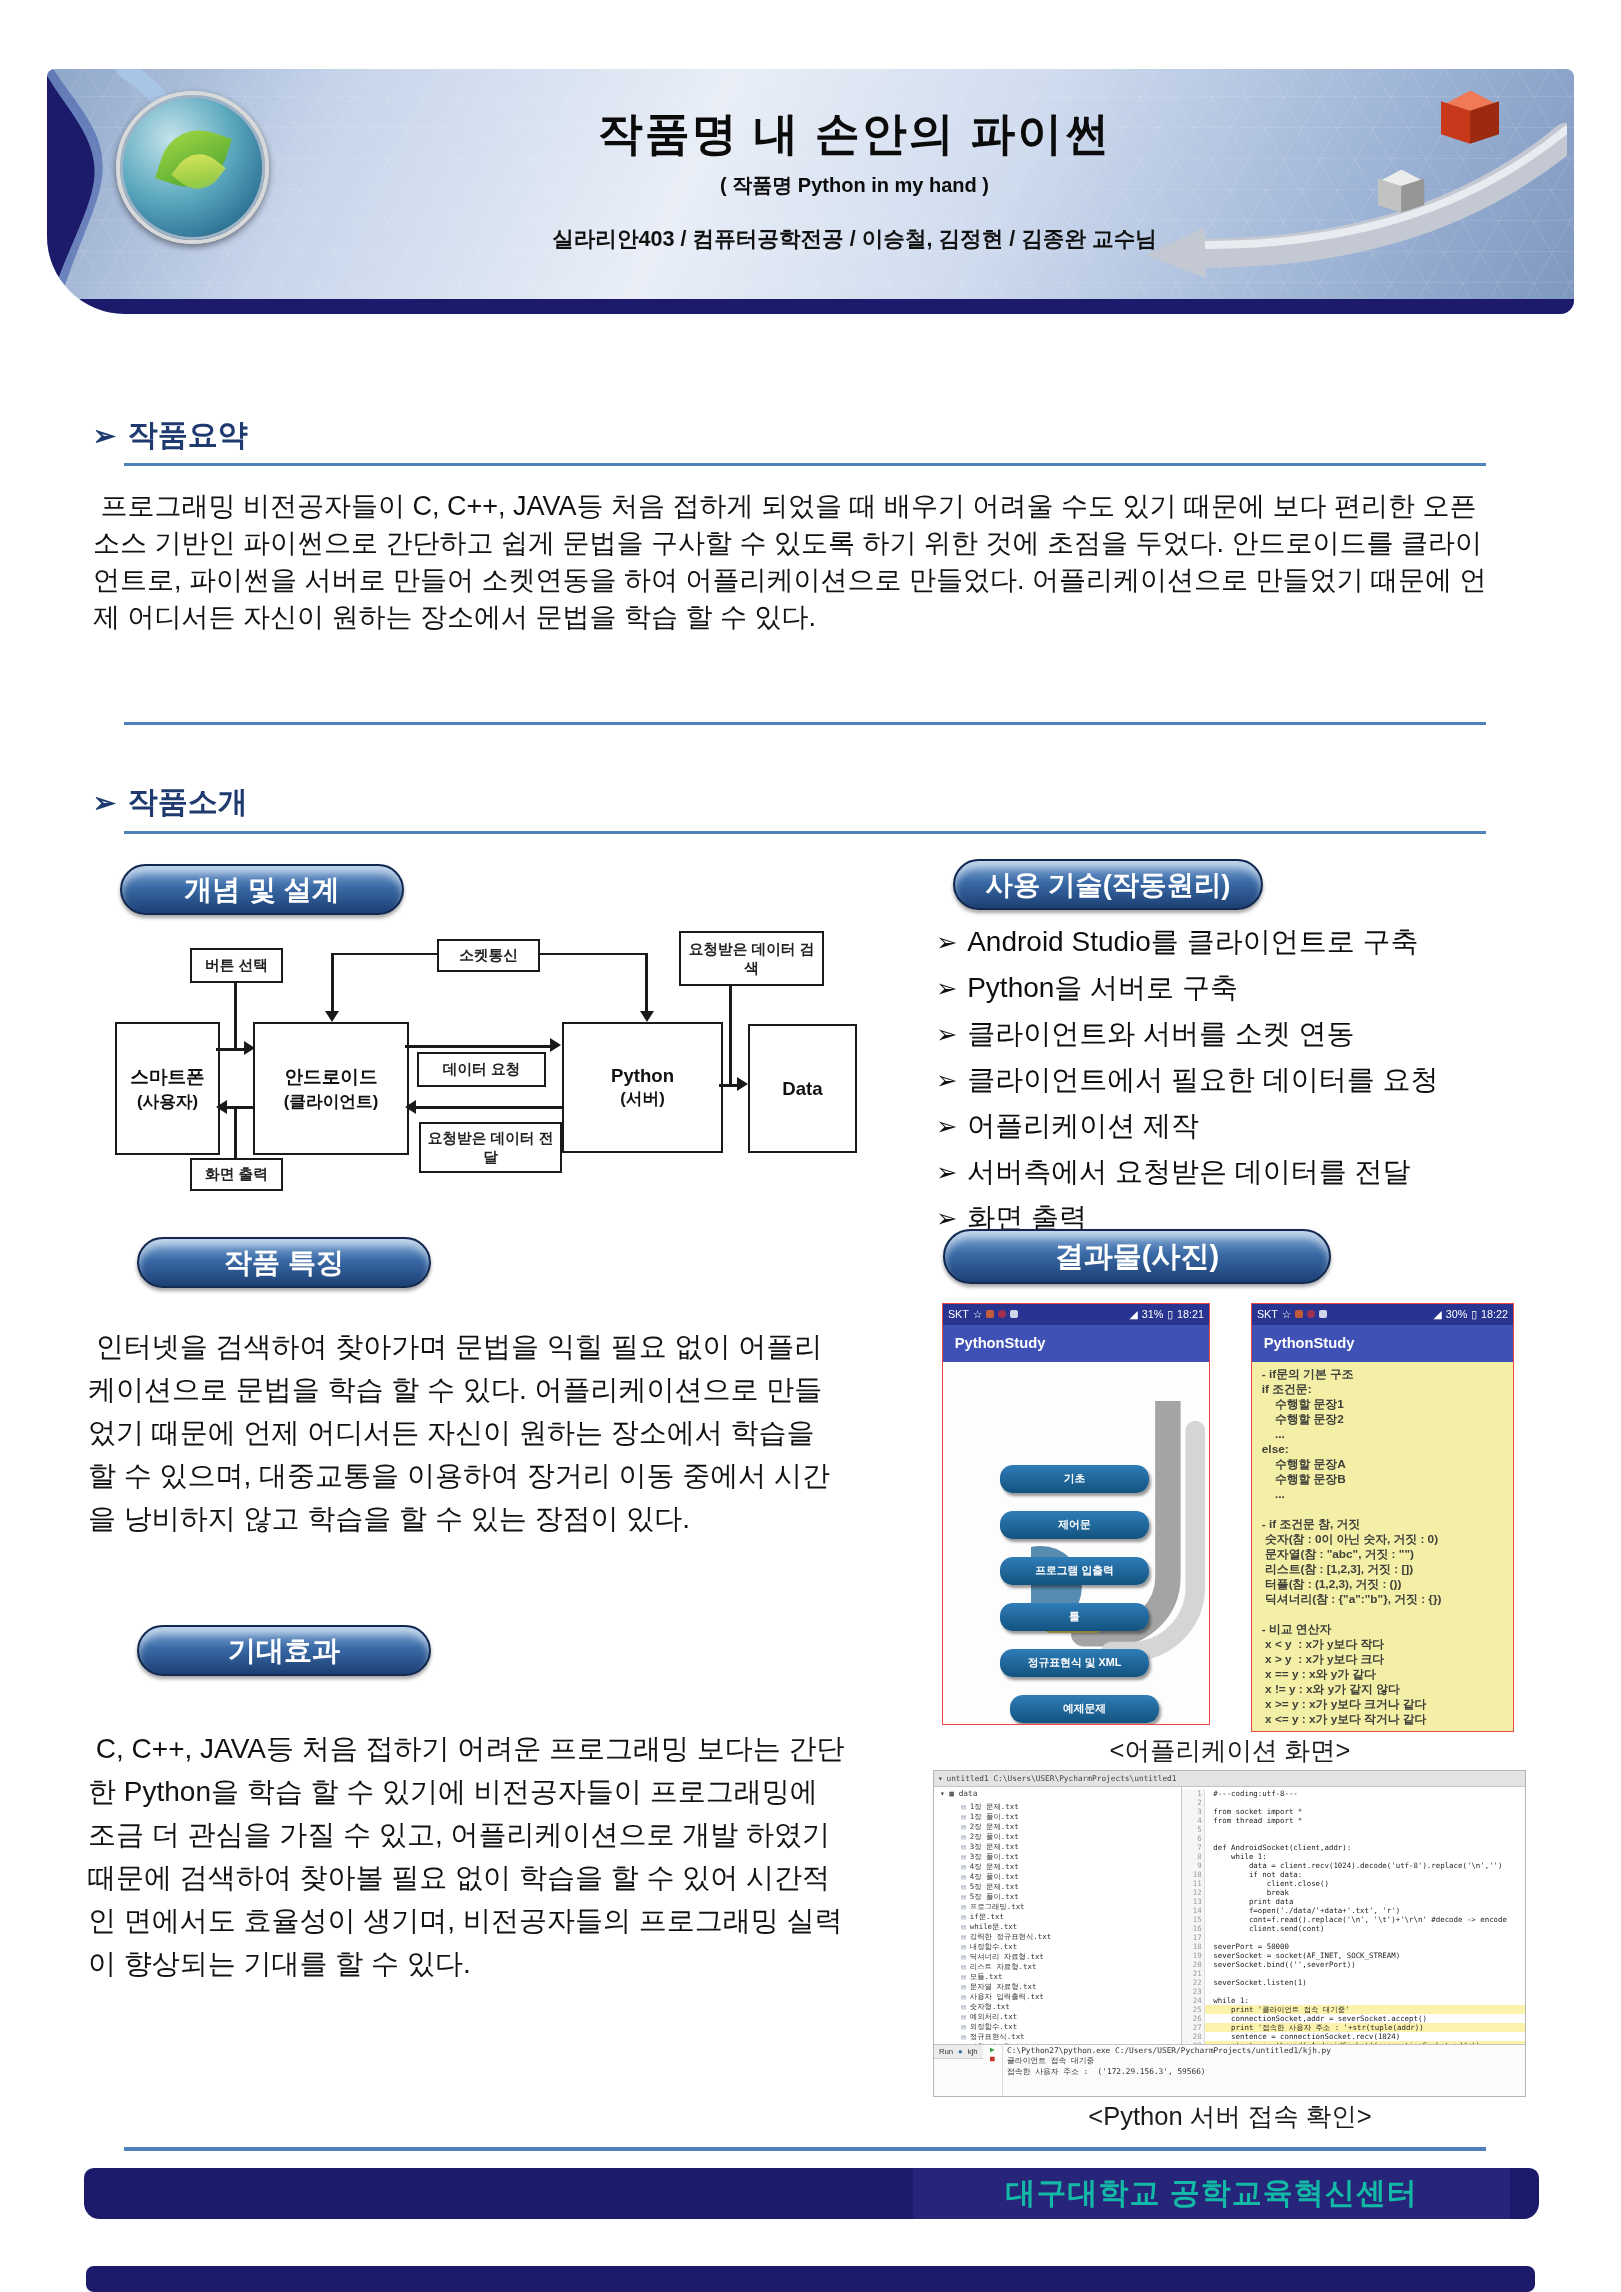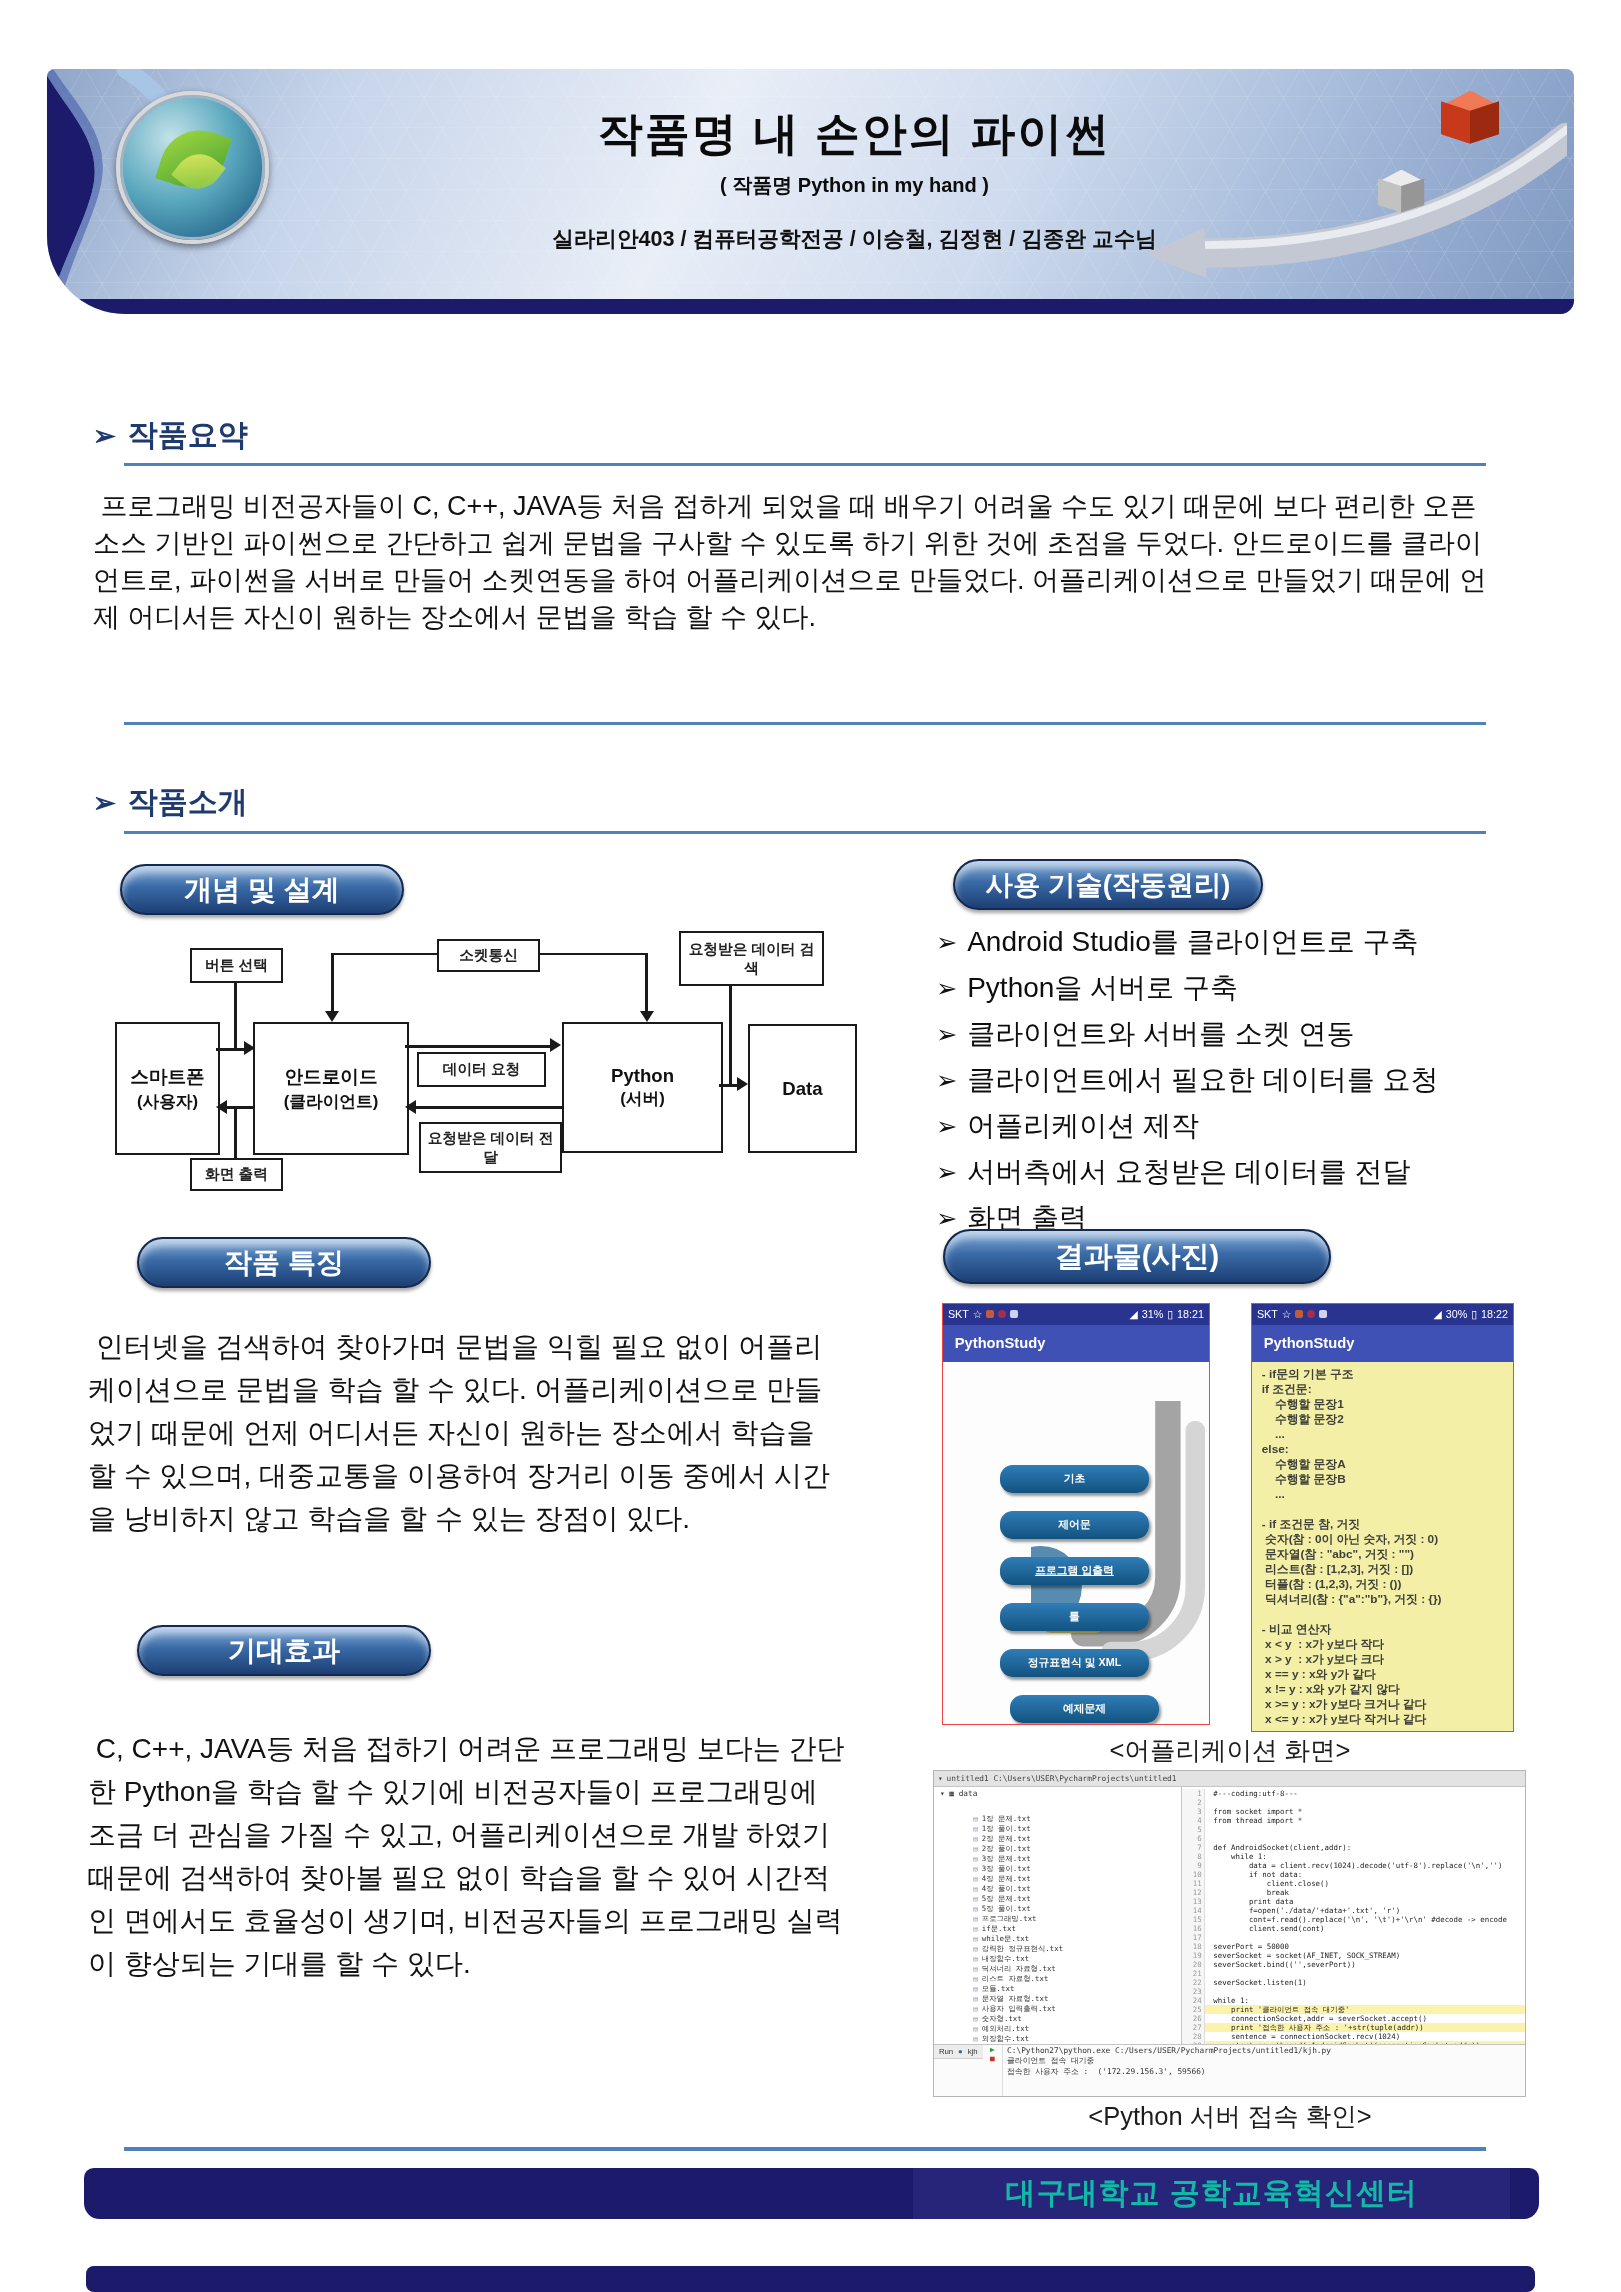--- a/index.html
+++ b/index.html
@@ -91,21 +91,21 @@
   .caption{position:absolute;left:931px;width:598px;text-align:center;font-size:25.5px;color:#1c1c1c;}
 
   
   .ide{position:absolute;left:933px;top:1770px;width:591px;height:325px;border:1px solid #b5b5b5;
     background:#f2f2f2;font-family:"DejaVu Sans Mono", monospace;overflow:hidden;display:flex;flex-direction:column;}
   .ide-head{height:14.7px;background:#e3e3e3;border-bottom:1px solid #c5c5c5;font-size:7.8px;color:#444;
     display:flex;align-items:center;padding:0 3.9px;gap:3.9px;white-space:nowrap;overflow:hidden;}
   .ide-main{flex:1;display:flex;min-height:0;}
   .ide-tree{width:248px;background:#ffffff;border-right:1px solid #c5c5c5;overflow:hidden;padding:2px 0 0 5.9px;box-sizing:border-box;}
   .tree-root{font-size:7.8px;color:#333;line-height:9.8px;white-space:nowrap;}
-  .tree-files{margin:16px;padding:0 0 0 17.6px;list-style:none;}
+  .tree-files{margin:4px;padding:0 0 0 17.6px;list-style:none;}
   .tree-files li{font-size:7.4px;line-height:9px;color:#333;white-space:nowrap;}
   .tree-files li::before{content:"\25A4  ";color:#7a8aa0;font-size:6.9px;}
   .ide-code{flex:1;background:#fff;overflow:hidden;counter-reset:ln;padding-top:2px;}
   .code-line{display:block;white-space:pre;font-size:7.4px;line-height:9px;min-height:9px;color:#222;}
   .code-line::before{counter-increment:ln;content:counter(ln);display:inline-block;width:19.6px;margin-right:7.8px;
     text-align:right;color:#999;background:#f6f6f6;border-right:1px solid #ddd;padding-right:2.9px;}
   .ide-code .code-line:nth-child(25),
   .ide-code .code-line:nth-child(27),
   .ide-code .code-line:nth-child(29){background:#fbf3ac;}
   .ide-console{height:51px;background:#fbfbfb;border-top:1px solid #c5c5c5;display:flex;flex-direction:row;}
@@ -269,21 +269,21 @@
   <div class="pl-body">
     <svg class="abs" style="left:88px;top:39px;" width="176" height="323" viewBox="0 0 180 330" opacity="0.8">
       <path d="M140,0 v180 a58,58 0 0 1 -58,58 h-28" stroke="#8f8f8f" stroke-width="26" fill="none" stroke-linecap="round"></path>
       <path d="M168,30 v160 a66,66 0 0 1 -66,66 h-20" stroke="#cccccc" stroke-width="20" fill="none" stroke-linecap="round"></path>
       <path d="M20,228 h46" stroke="#e3c43c" stroke-width="18" fill="none" stroke-linecap="round"></path>
       <circle cx="10" cy="190" r="42" fill="#2e6f9e"></circle>
     </svg>
     <div class="pl-btns">
         <div class="pl-btn" style="top: 103px;">기초</div>
         <div class="pl-btn" style="top: 149px;">제어문</div>
-        <div class="pl-btn" style="top: 195px; text-decoration: underline;">프로그램 입출력</div>
+        <div class="pl-btn" style="top: 195px;">프로그램 입출력</div>
         <div class="pl-btn" style="top: 241px;">툴</div>
         <div class="pl-btn" style="top: 287px;">정규표현식 및 XML</div>
         <div class="pl-btn" style="top: 333px; margin-left: 10px;">예제문제</div>
       </div>
 
   </div>
 </div>
 
 <div class="phone" style="left:1251px;top:1303px;width:261px;height:427px;">
   <div class="statusbar">

